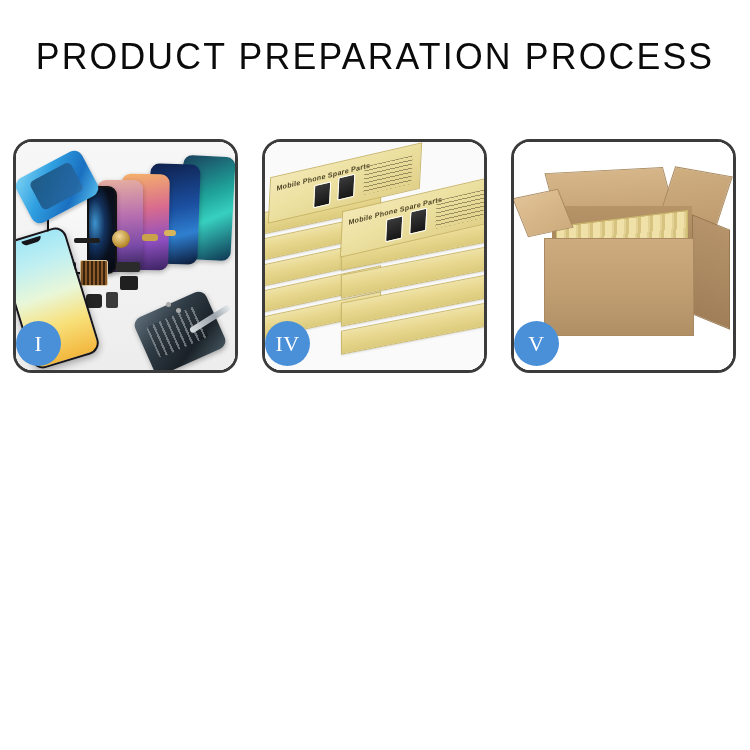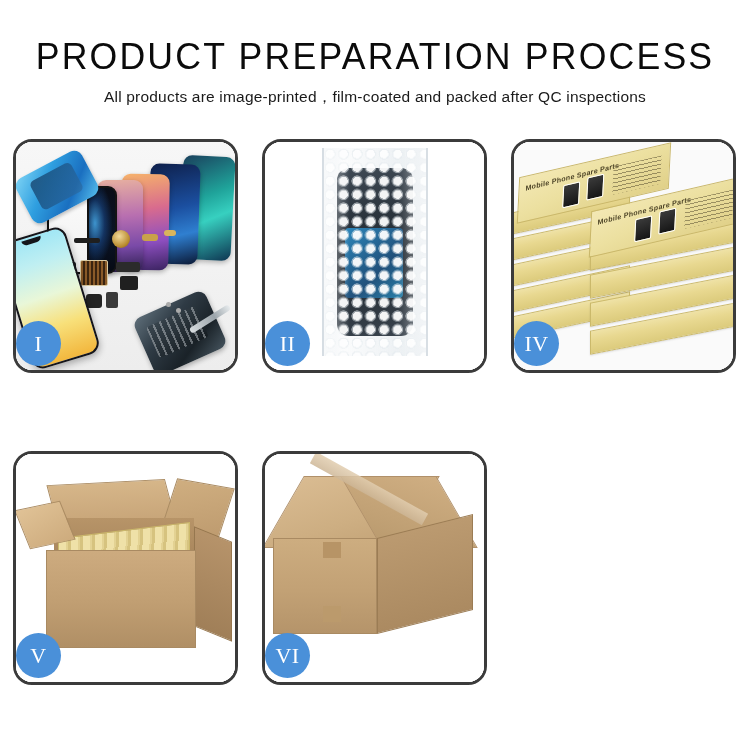--- a/index.html
+++ b/index.html
@@ -507,21 +507,20 @@
     background: #bb9a6c;
   }
 </style>
 </head>
 <body>
 
 <div class="page">
 
   <div class="header">
     <div class="title">PRODUCT PREPARATION PROCESS</div>
-    <div class="subtitle">All products are image-printed，film-coated and packed after QC inspections</div>
   </div>
 
   <div class="grid">
 
     <div class="panel">
       <div class="panel-stage">
         <div class="p1-bg"></div>
 
         <div class="phone ph-a"></div>
         <div class="phone ph-b"></div>
@@ -547,32 +546,20 @@
         <div class="part pt10"></div>
         <div class="part pt11"></div>
         <div class="part pt12"></div>
         <div class="part pt13"></div>
         <div class="part pt14"></div>
         <div class="part pt15"></div>
       </div>
       <div class="badge">I</div>
     </div>
 
-    <div class="panel">
-      <div class="panel-stage">
-        <div class="p2-bg"></div>
-        <div class="bubblebag">
-          <div class="innerphone"></div>
-          <div class="bubbles2"></div>
-          <div class="bubbles"></div>
-          <div class="bagsheen"></div>
-        </div>
-      </div>
-      <div class="badge">II</div>
-    </div>
 
 
     <div class="panel">
       <div class="panel-stage">
         <div class="p4-bg"></div>
         <div class="stack">
           <div class="sbox sb-l1"></div>
           <div class="sbox sb-l2"></div>
           <div class="sbox sb-l3"></div>
           <div class="sbox sb-l4"></div>
@@ -608,28 +595,15 @@
         <div class="c5-flap-right"></div>
         <div class="c5-innerback"></div>
         <div class="c5-fill"></div>
         <div class="c5-flap-left"></div>
         <div class="c5-side"></div>
         <div class="c5-body"></div>
       </div>
       <div class="badge">V</div>
     </div>
 
-    <div class="panel">
-      <div class="panel-stage">
-        <div class="p6-bg"></div>
-        <div class="c6-top"></div>
-        <div class="c6-top2"></div>
-        <div class="c6-tape"></div>
-        <div class="c6-right"></div>
-        <div class="c6-front"></div>
-        <div class="c6-tab1"></div>
-        <div class="c6-tab2"></div>
-      </div>
-      <div class="badge">VI</div>
-    </div>
 
   </div>
 </div>
 
 </body></html>

